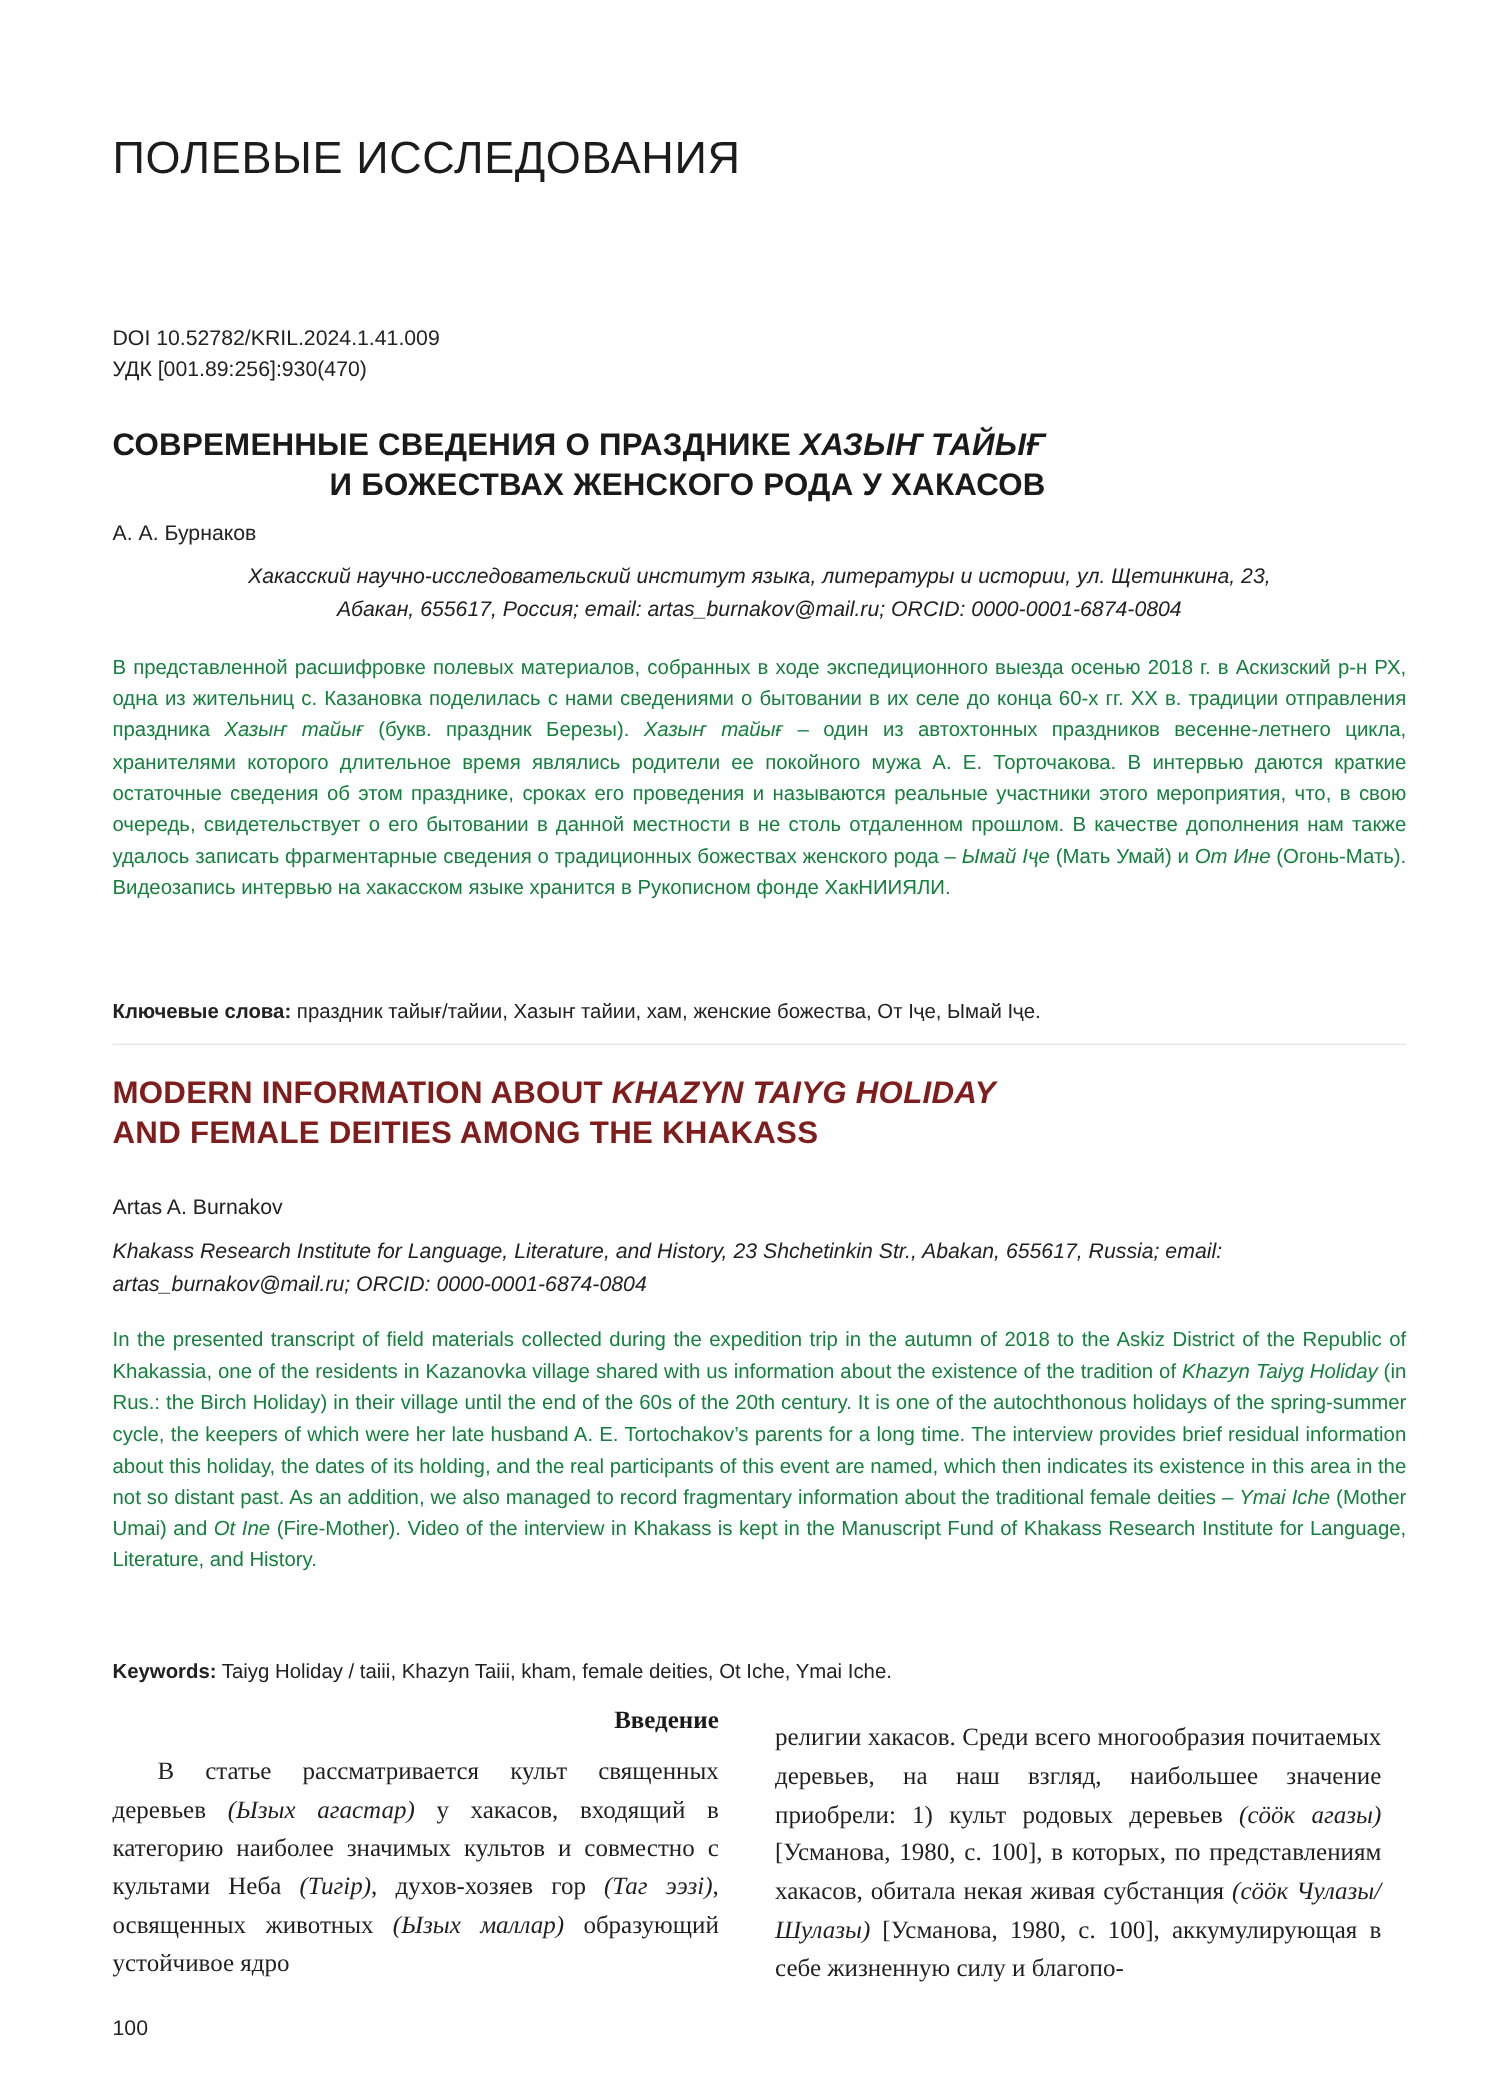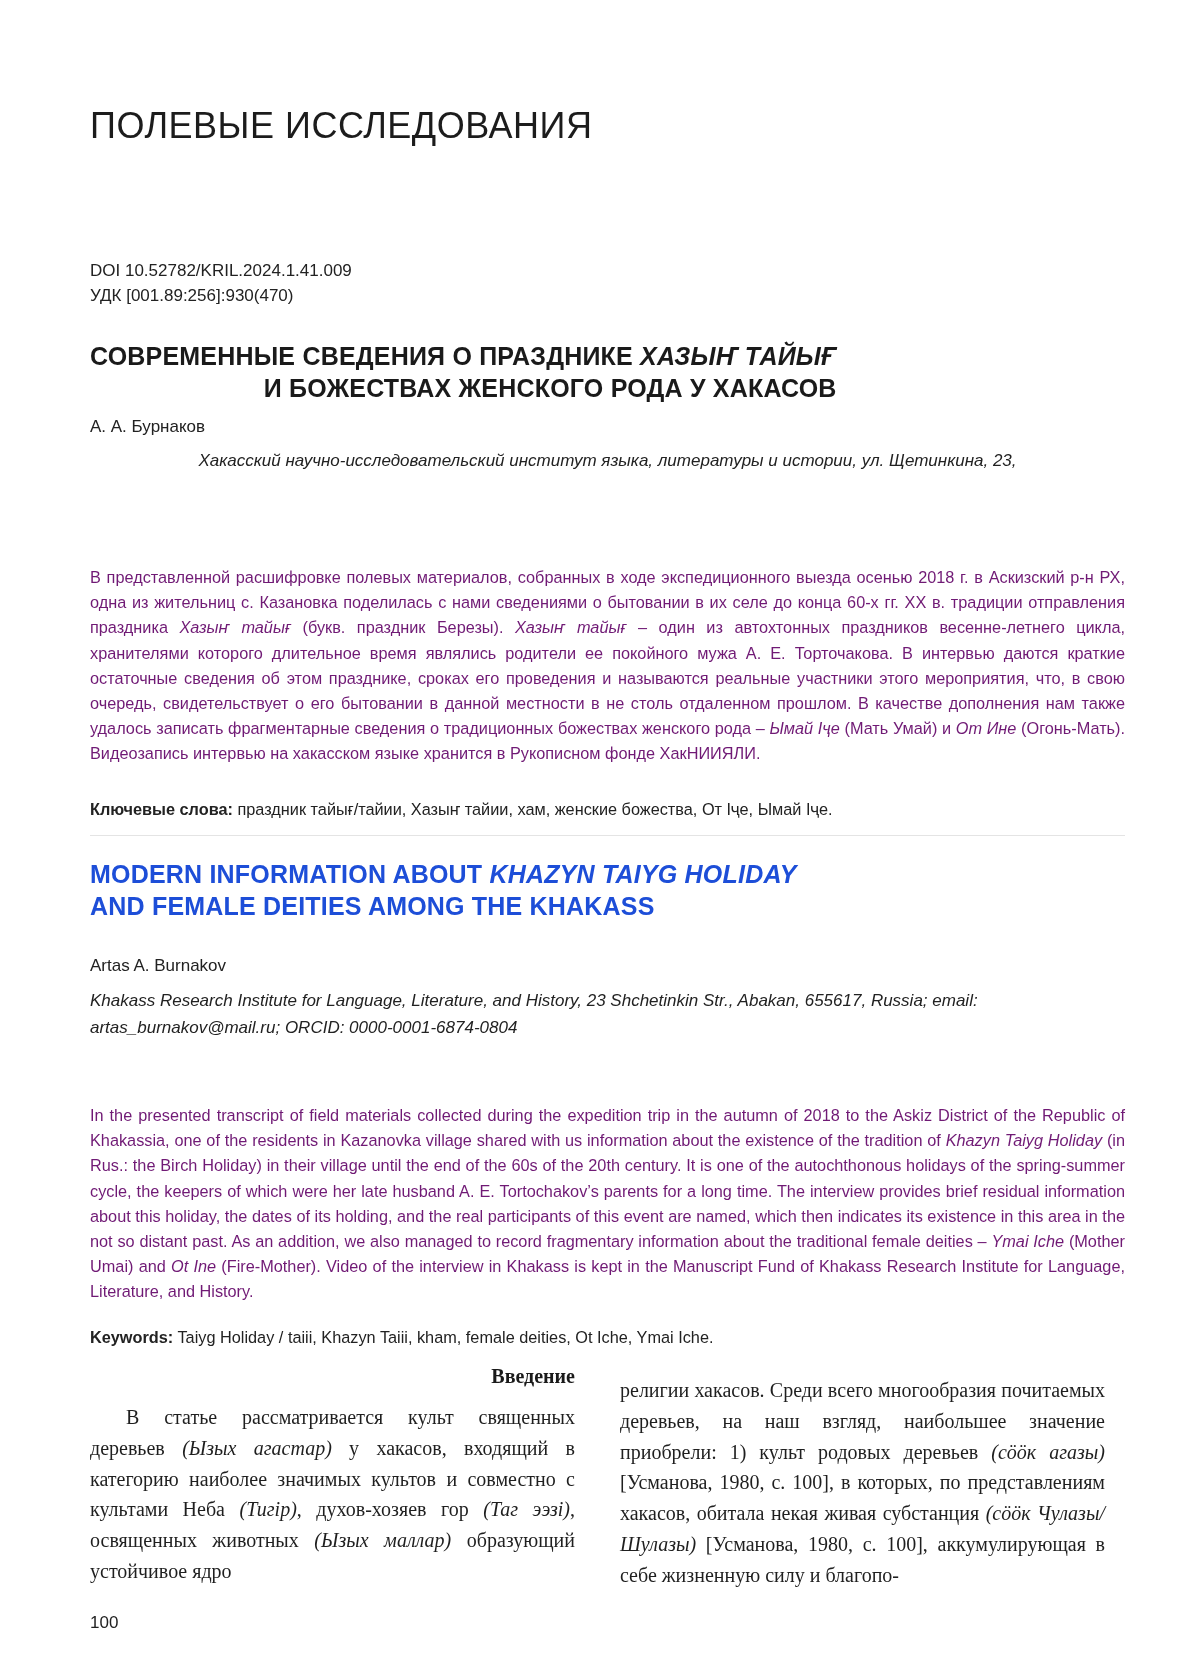--- a/index.html
+++ b/index.html
@@ -10,28 +10,28 @@
 
   .section-heading { position: absolute; top: 105px; left: 0; font-size: 36px; font-weight: 400; letter-spacing: 0.5px; color: #1c1c1c; }
   .ids { position: absolute; top: 258px; left: 0; font-size: 17px; line-height: 25px; color: #222; }
 
   .title-ru { position: absolute; top: 340px; left: 0; font-size: 25px; font-weight: 700; line-height: 32px; letter-spacing: 0.2px; color: #1a1a1a; text-align: right; }
   .title-ru em { font-style: italic; }
 
   .author { position: absolute; left: 0; font-size: 17px; color: #222; }
   .affil { position: absolute; left: 0; width: 1035px; font-size: 17px; font-style: italic; line-height: 27px; color: #222; }
 
-  .abstract { position: absolute; left: 0; width: 1035px; font-size: 16.3px; line-height: 25.2px; color: #701a75; text-align: justify; margin-top: 43px; }
+  .abstract { position: absolute; left: 0; width: 1035px; font-size: 16.3px; line-height: 25.2px; color: #15803d; text-align: justify; }
   .abstract em { font-style: italic; }
   .keywords { position: absolute; left: 0; width: 1035px; font-size: 16.3px; color: #222; }
   .keywords b { font-weight: 700; }
 
   .divider { position: absolute; left: 0; width: 1035px; height: 1px; background: #e4e4e4; top: 835px; }
 
-  .title-en { position: absolute; top: 858px; left: 0; font-size: 25px; font-weight: 700; line-height: 32px; letter-spacing: 0.2px; color: #1d4ed8; }
+  .title-en { position: absolute; top: 858px; left: 0; font-size: 25px; font-weight: 700; line-height: 32px; letter-spacing: 0.2px; color: #7f1d1d; }
   .title-en em { font-style: italic; }
 
   .col { position: absolute; top: 1362px; width: 485px; font-size: 20px; line-height: 30.8px; color: #1f1f1f; text-align: justify; }
   .col em { font-style: italic; }
   .col-left { left: 0; }
   .col-right { left: 530px; top: 1375px; }
   .intro-heading { position: absolute; top: 1365px; left: 0; width: 485px; text-align: right; font-size: 20px; font-weight: 700; color: #1a1a1a; }
   .indent { text-indent: 36px; }
 
   .page-number { position: absolute; top: 1613px; left: 0; font-size: 17px; color: #222; }
@@ -49,20 +49,21 @@
   </div>
 
   <div class="title-ru sans">
     <div><span>СОВРЕМЕННЫЕ СВЕДЕНИЯ О ПРАЗДНИКЕ </span><em>ХАЗЫҤ ТАЙЫҒ</em></div>
     <div>И БОЖЕСТВАХ ЖЕНСКОГО РОДА У ХАКАСОВ</div>
   </div>
 
   <div class="author sans" style="top:417px;">А. А. Бурнаков</div>
   <div class="affil sans" style="top:447px;text-align:center;">
     <div>Хакасский научно-исследовательский институт языка, литературы и истории, ул. Щетинкина, 23,</div>
+    <div>Абакан, 655617, Россия; email: artas_burnakov@mail.ru; ORCID: 0000-0001-6874-0804</div>
   </div>
 
   <div class="abstract sans" style="top:522px;"><span>В представленной расшифровке полевых материалов, собранных в ходе экспедиционного выезда осенью 2018 г. в Аскизский р-н РХ, одна из жительниц с. Казановка поделилась с нами сведениями о бытовании в их селе до конца 60-х гг. XX в. традиции отправления праздника </span><em>Хазыҥ тайығ</em><span> (букв. праздник Березы). </span><em>Хазыҥ тайығ</em><span> – один из автохтонных праздников весенне-летнего цикла, хранителями которого длительное время являлись родители ее покойного мужа А. Е. Торточакова.  В интервью даются краткие остаточные сведения об этом празднике, сроках его проведения и называются реальные участники этого мероприятия, что, в свою очередь, свидетельствует о его бытовании в данной местности в не столь отдаленном прошлом. В качестве дополнения нам также удалось записать фрагментарные сведения о традиционных божествах женского рода – </span><em>Ымай Іҷе</em><span> (Мать Умай) и </span><em>От Ине</em><span> (Огонь-Мать). Видеозапись интервью на хакасском языке хранится в Рукописном фонде ХакНИИЯЛИ.</span></div>
 
   <div class="keywords sans" style="top:800px;"><b>Ключевые слова:</b><span> праздник тайығ/тайии, Хазыҥ тайии, хам, женские божества, От Іҷе, Ымай Іҷе.</span></div>
 
   <div class="divider"></div>
 
   <div class="title-en sans">
     <div><span>MODERN INFORMATION ABOUT </span><em>KHAZYN TAIYG HOLIDAY</em></div>

